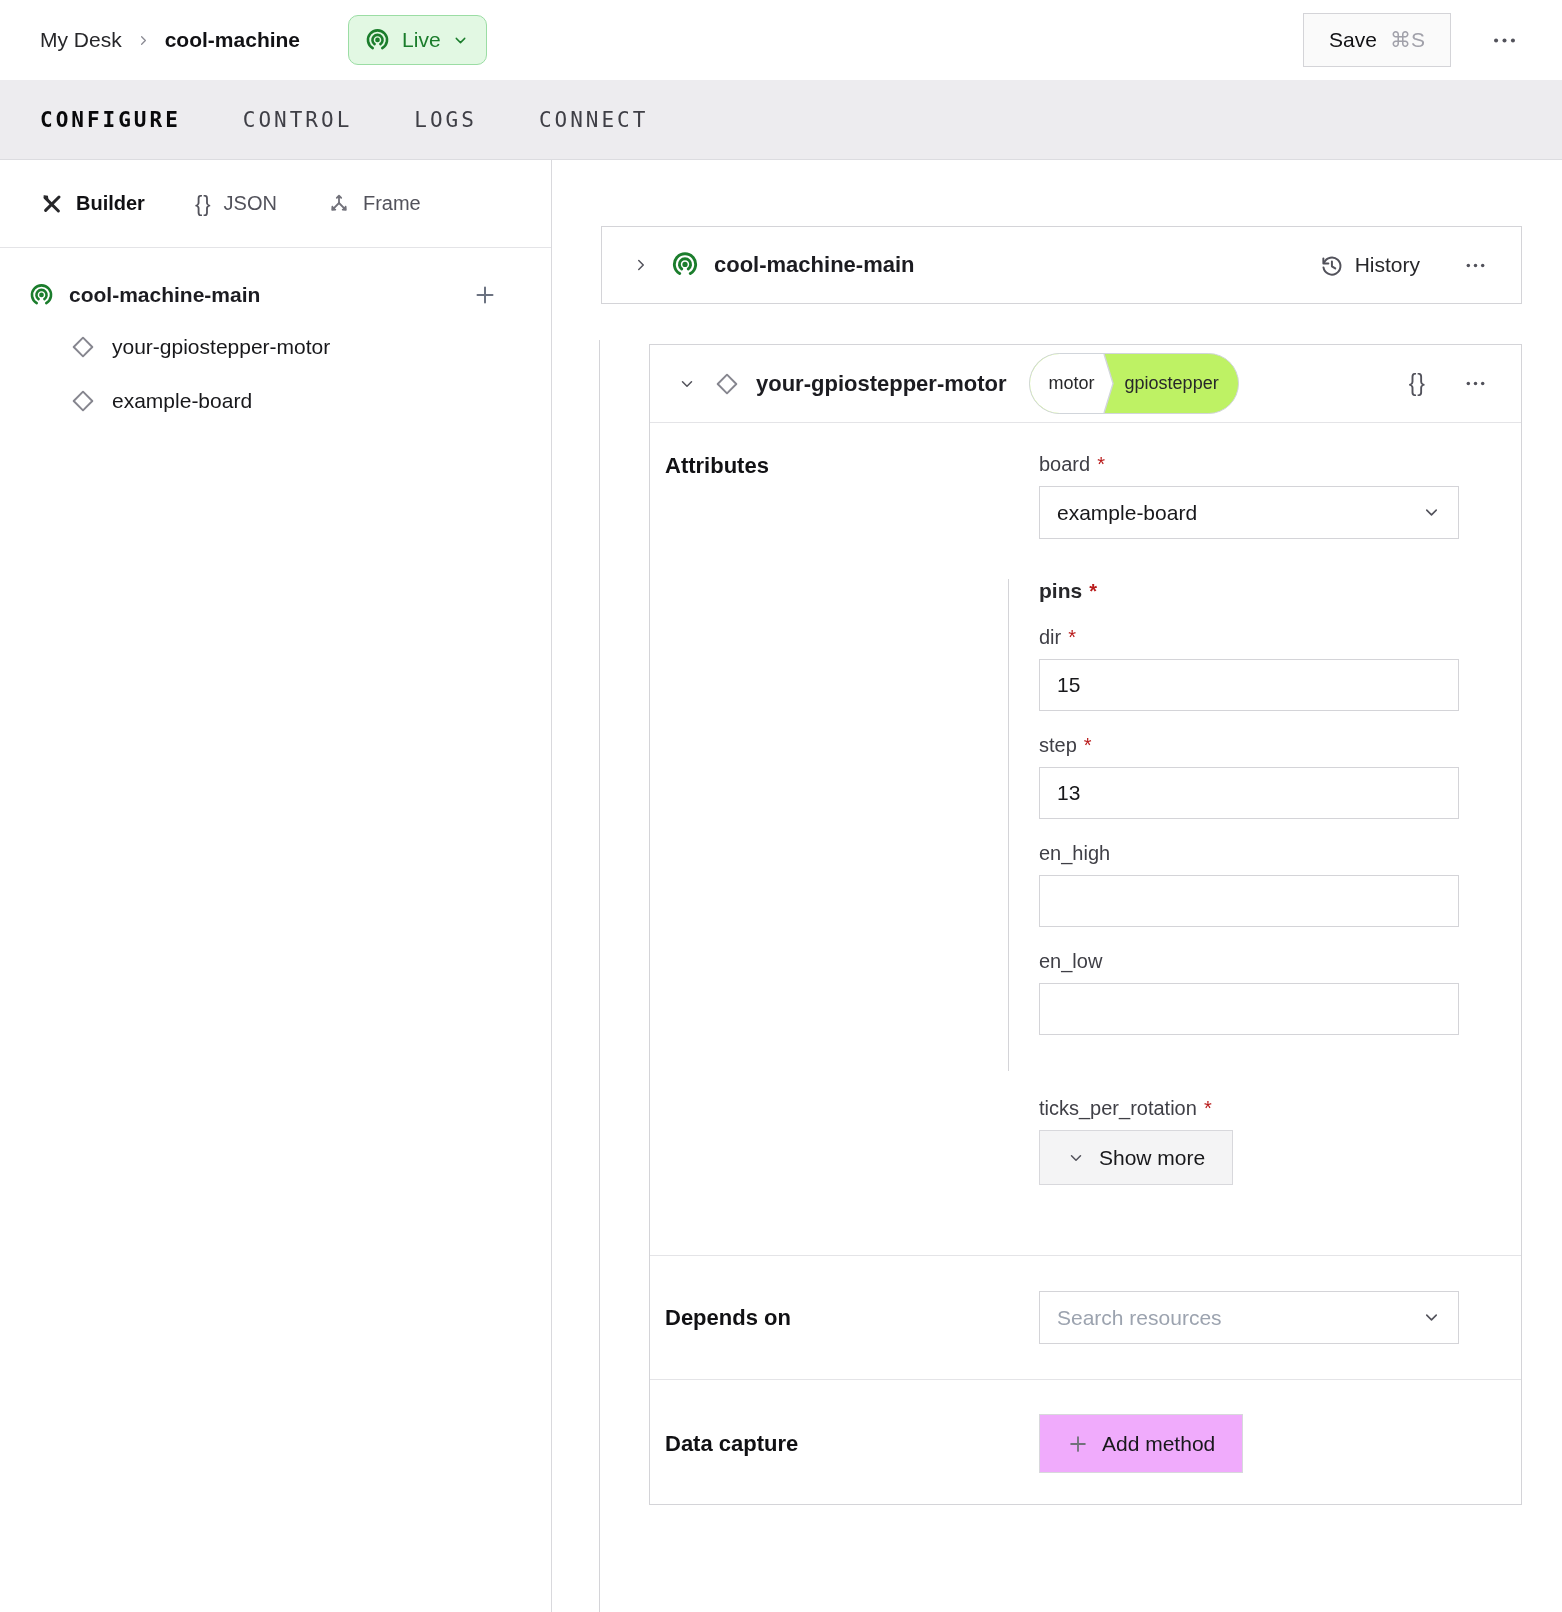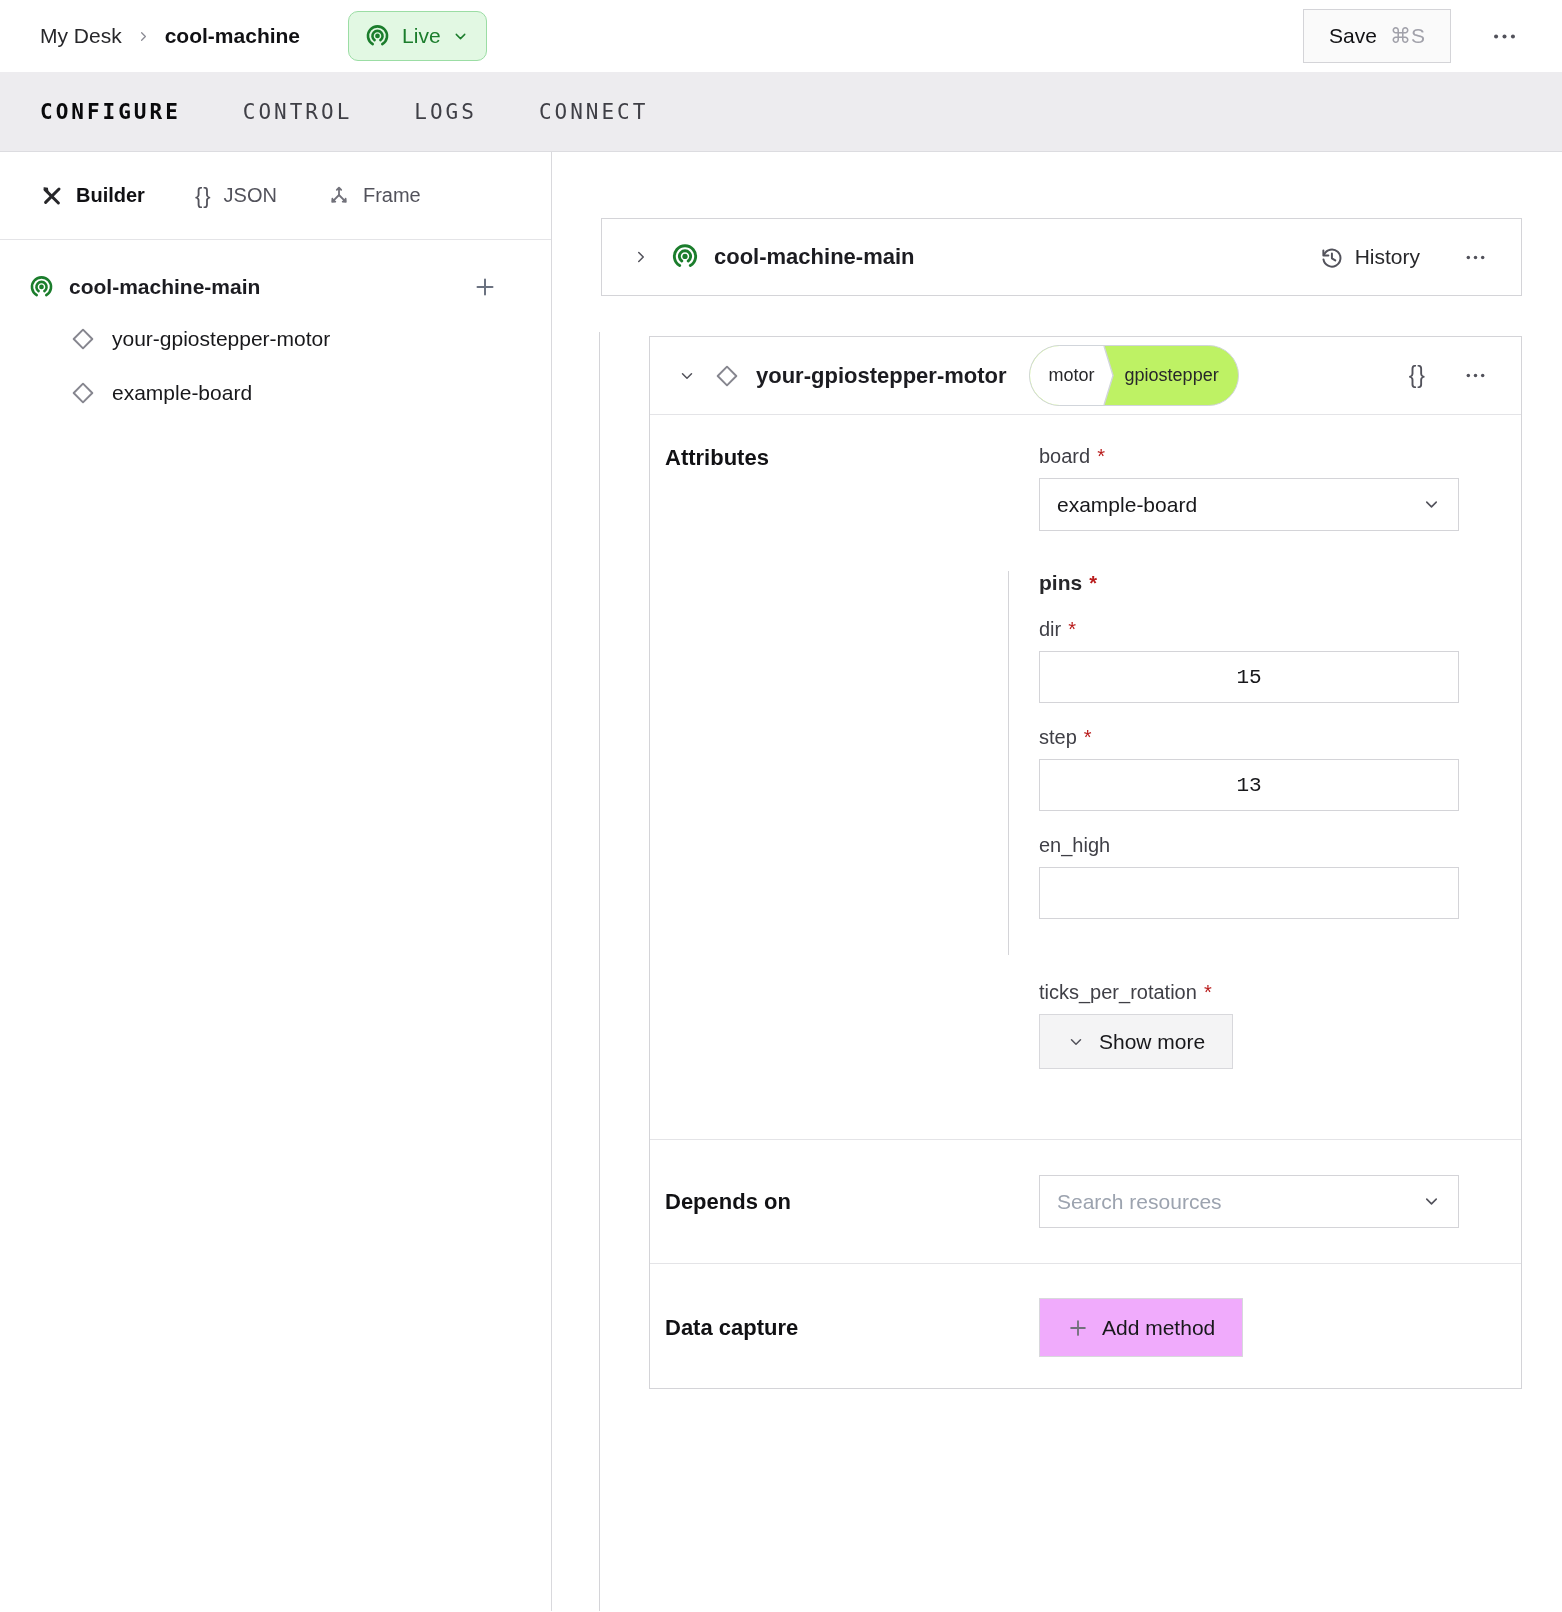--- a/index.html
+++ b/index.html
@@ -1,21 +1,21 @@
 <!DOCTYPE html>
 <html><head>
 <meta charset="utf-8">
 <style>
   * { margin:0; padding:0; box-sizing:border-box; }
   html,body { width:1562px; height:1612px; background:#fff; font-family:"Liberation Sans",sans-serif; color:#1c1c21; overflow:hidden; }
 
   svg.ic { display:block; }
 
   
-  .header { height:72px; display:flex; align-items:center; padding:0 34px 0 40px; background:#fff; }
+  .header { height:80px; display:flex; align-items:center; padding:0 34px 0 40px; background:#fff; }
   .breadcrumb { display:flex; align-items:center; gap:14px; font-size:21px; }
   .crumb { color:#27272a; cursor:pointer; }
   .crumb-current { font-weight:bold; color:#111114; }
   .crumb-sep { color:#8a8a93; }
   .live-badge { margin-left:48px; display:flex; align-items:center; gap:11px; height:50px; padding:0 17px 0 15px; background:#e2f8e3; border:1px solid #9bdda4; border-radius:10px; color:#1b7d2c; font-size:21px; cursor:pointer; }
   .header-spacer { flex:1; }
   .save-btn { display:flex; align-items:center; gap:13px; height:54px; padding:0 25px; background:#fafafa; border:1px solid #d4d4d8; font-size:21px; cursor:pointer; }
   .save-label { color:#111114; }
   .save-shortcut { color:#a1a1aa; }
   .overflow-btn { margin-left:30px; padding:10px; color:#52525b; cursor:pointer; }
@@ -68,21 +68,21 @@
   .sec-label { font-weight:bold; font-size:22px; color:#111114; }
   .sec-field-col { width:420px; }
 
   .attributes-sec { padding:30px 0 70px; }
   .field-label { font-size:20px; color:#3f3f46; margin-bottom:10px; display:flex; align-items:baseline; gap:7px; }
   .field-label.bold { font-weight:bold; font-size:21px; color:#27272a; }
   .req { color:#b91c1c; font-size:20px; }
   .select-box { height:53px; border:1px solid #d4d4d8; display:flex; align-items:center; justify-content:space-between; padding:0 17px; font-size:21px; color:#18181b; cursor:pointer; background:#fff; }
   .select-box .chev { color:#52525b; }
   .placeholder { color:#9ca3af; }
-  .text-input { width:100%; height:52px; border:1px solid #d4d4d8; padding:0 17px; font-size:21px; color:#18181b; font-family:Liberation Mono, monospace; background:#fff;text-align:center; }
+  .text-input { width:100%; height:52px; border:1px solid #d4d4d8; padding:0 17px; font-size:21px; color:#18181b; font-family:Liberation Sans, sans-serif; background:#fff; }
   .pins-group { margin-left:-31px; padding-left:30px; padding-bottom:36px; margin-top:40px; border-left:1px solid #d4d4d8; }
   .pin-field { margin-top:23px; }
   .pin-field:first-of-type { margin-top:14px; }
   .ticks-field { margin-top:26px; }
   .show-more-btn { display:inline-flex; align-items:center; gap:14px; height:55px; padding:0 27px; background:#f4f4f5; border:1px solid #d8d8dc; font-size:21px; color:#18181b; cursor:pointer; }
   .show-more-btn .chev { color:#52525b; }
 
   .depends-sec { padding:35px 0; align-items:center; }
   .capture-sec { padding:34px 0 31px; align-items:center; }
   .add-method-btn { display:inline-flex; align-items:center; gap:13px; height:59px; padding:0 27px; background:#f0abfc; border:1px solid #d8d8dc; font-size:21px; color:#18181b; cursor:pointer; }
@@ -337,20 +337,26 @@
               <input class="text-input" type="text" value="13" style="">
             </div>
 
             <div class="pin-field">
               <div class="field-label">
                   <span>en_high</span>
                 </div>
               <input class="text-input" type="text" value="" style="">
             </div>
 
+            <div class="pin-field">
+              <div class="field-label">
+                  <span>en_low</span>
+                </div>
+              <input class="text-input" type="text" value="" style="">
+            </div>
           </div>
 
           <div class="ticks-field">
             <div class="field-label">
                 <span>ticks_per_rotation</span>
                 <span class="req">*</span>
               </div>
           </div>
 
           <div class="show-more-btn">

